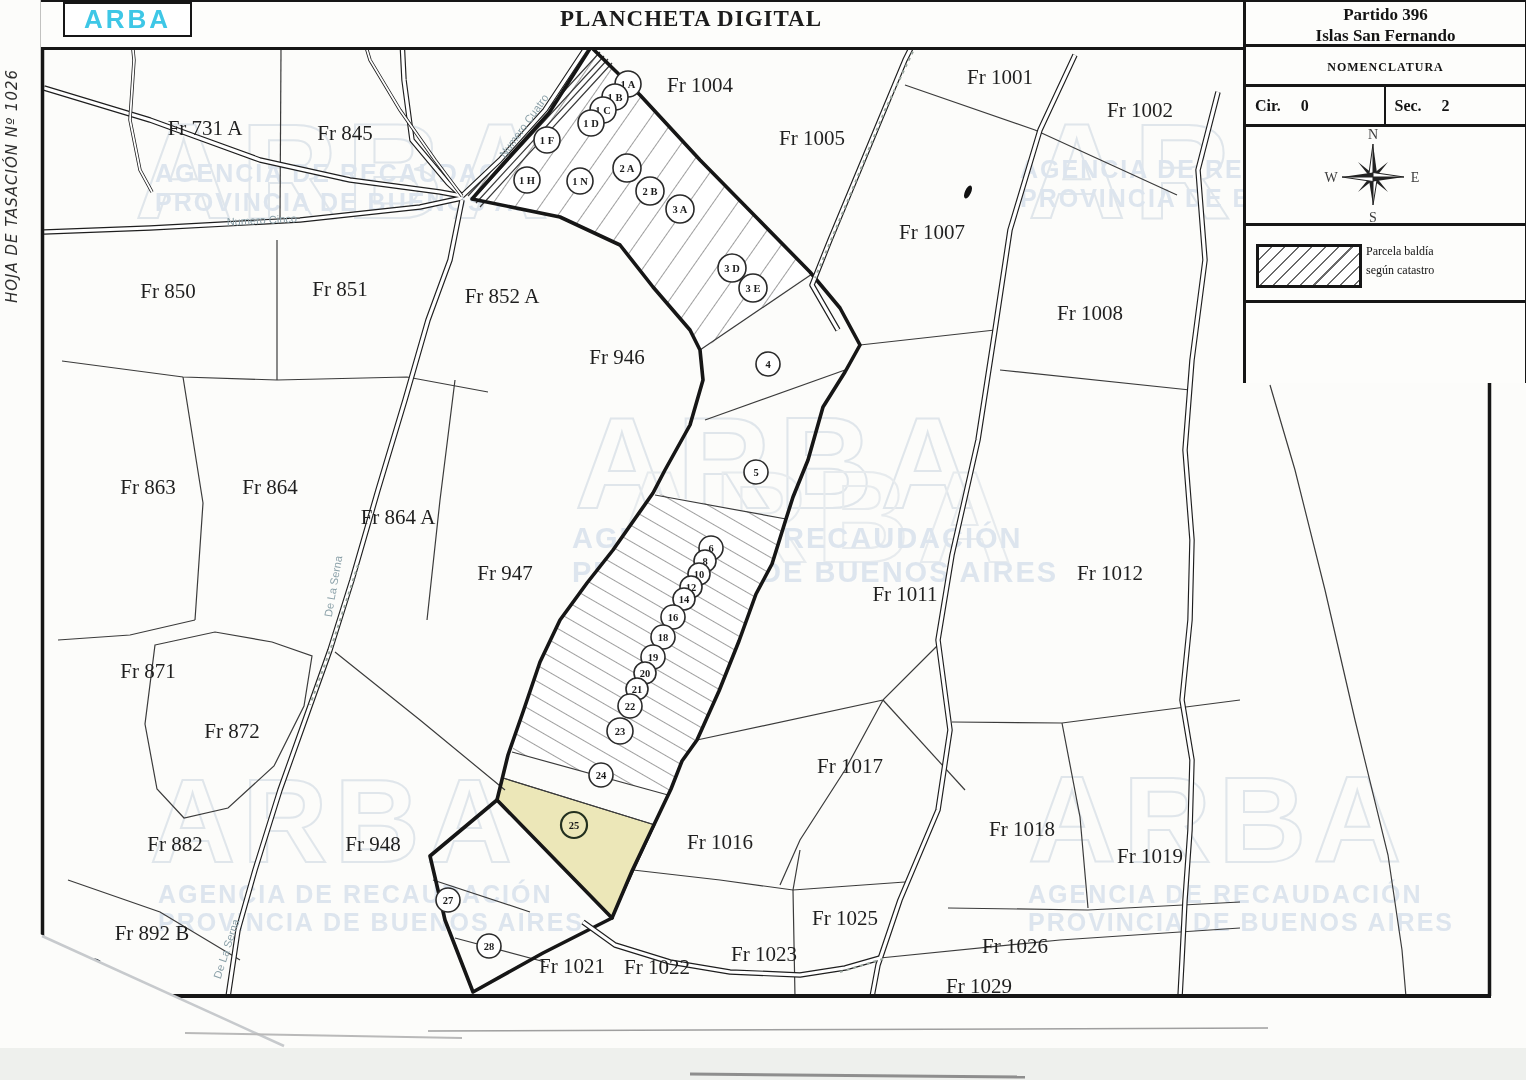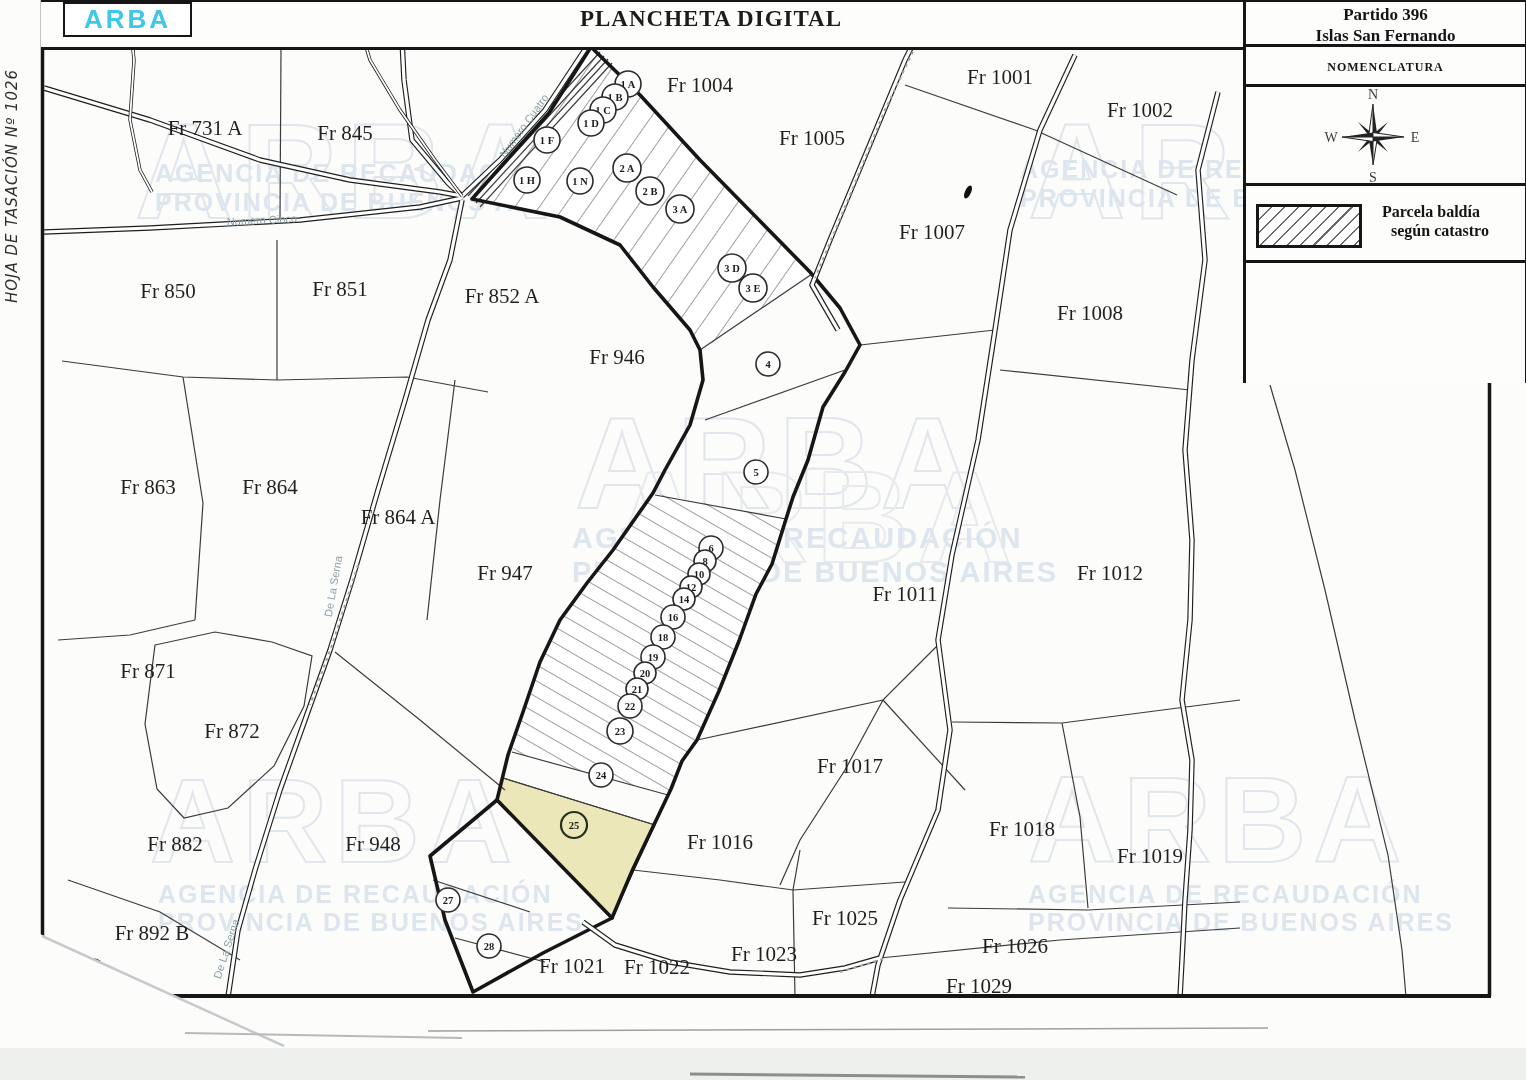--- a/index.html
+++ b/index.html
@@ -5,39 +5,39 @@
   html,body{margin:0;padding:0;background:#e9eae7;}
   #page{position:relative;width:1526px;height:1080px;background:#fcfcfa;overflow:hidden;
         font-family:"Liberation Serif",serif;}
   svg text{user-select:none;}
   
   #topband{position:absolute;left:41px;top:0;width:1202px;height:45px;background:#fdfdfb;
            border-top:2px solid #161616;border-bottom:3px solid #161616;z-index:5;}
   #logobox{position:absolute;left:22px;top:0;width:125px;height:31px;border:2px solid #161616;
            text-align:center;line-height:31px;font-family:"Liberation Sans",sans-serif;
            font-weight:bold;font-size:26px;letter-spacing:3px;color:#3ec7e6;background:#fff;}
-  #ptitle{position:absolute;left:460px;top:4px;width:420px;text-align:center;
+  #ptitle{position:absolute;left:440px;top:4px;width:420px;text-align:center;
           font-weight:bold;font-size:23px;letter-spacing:1px;color:#1c1c1c;}
   
   #panel{position:absolute;left:1243px;top:0;width:285px;height:383px;background:#fdfdfb;
          border-left:3px solid #161616;border-right:3px solid #161616;border-top:2px solid #161616;
          box-sizing:border-box;z-index:5;color:#141414;}
   .pbox{border-bottom:3px solid #161616;box-sizing:border-box;}
   #partido{height:45px;text-align:center;font-weight:bold;font-size:17px;line-height:21px;padding-top:2px;}
   #nomhead{height:40px;text-align:center;font-weight:bold;font-size:12px;letter-spacing:1px;line-height:40px;}
   .frow{height:40px;display:flex;}
   .fcell{flex:0 0 50%;box-sizing:border-box;font-weight:bold;font-size:16px;line-height:38px;
          padding-left:9px;}
   .fcell:first-child{border-right:2.5px solid #161616;}
   .fval{margin-left:20px;}
   #compassbox{height:99px;position:relative;}
   #legendbox{height:74px;position:relative;border-bottom:3px solid #161616;}
   #swatch{position:absolute;left:10px;top:18px;width:100px;height:38px;border:3px solid #161616;
           background:repeating-linear-gradient(135deg,#ffffff 0 8px,#6a6a6a 8px 9.5px);}
-  .legtxt{position:absolute;left:136px;font-weight:bold;font-size:16px;line-height:19px;}
+  .legtxt{position:absolute;left:120px;font-weight:normal;font-size:12px;line-height:19px;}
   
   #sidenote{position:absolute;left:-146px;top:175px;width:320px;height:22px;text-align:center;
             transform:rotate(-90deg);font-family:"DejaVu Sans",sans-serif;font-style:italic;
             font-size:15px;letter-spacing:1px;color:#2e2e2e;z-index:6;}
   #mapsvg{position:absolute;left:0;top:0;z-index:1;}
 </style>
 </head>
 <body>
 
 <div id="page">
@@ -352,20 +352,24 @@
   <div id="logobox">ARBA</div>
   <div id="ptitle">PLANCHETA DIGITAL</div>
 </div>
 
 <div id="panel">
   <div id="partido" class="pbox">
     <div>Partido 396</div>
     <div>Islas San Fernando</div>
   </div>
   <div id="nomhead" class="pbox">NOMENCLATURA</div>
+  <div class="frow pbox">
+    <div class="fcell"><span>Cir.</span><span class="fval">0</span></div>
+    <div class="fcell"><span>Sec.</span><span class="fval">2</span></div>
+  </div>
   <div id="compassbox" class="pbox">
     <svg width="246" height="96" viewBox="0 0 246 96">
       <g transform="translate(127,50)">
         <polygon points="0,-3 15,-15 3,0" fill="#222"></polygon>
         <polygon points="0,-3 -15,-15 -3,0" fill="#222"></polygon>
         <polygon points="0,3 15,15 3,0" fill="#222"></polygon>
         <polygon points="0,3 -15,15 -3,0" fill="#222"></polygon>
         <polygon points="0,-33 4.5,0 0,0" fill="#222"></polygon>
         <polygon points="0,-33 -4.5,0 0,0" fill="#fff" stroke="#222" stroke-width="1"></polygon>
         <polygon points="0,28 4.5,0 0,0" fill="#fff" stroke="#222" stroke-width="1"></polygon>
@@ -379,19 +383,19 @@
           <text x="0" y="45">S</text>
           <text x="42" y="5">E</text>
           <text x="-42" y="5">W</text>
         </g>
       </g>
     </svg>
   </div>
   <div id="legendbox">
     <div id="swatch"></div>
     <div class="legtxt" style="top:16px;">Parcela baldía</div>
-    <div class="legtxt" style="top:35px;margin-left:9px;">según catastro</div>
+    <div class="legtxt" style="top:35px;">según catastro</div>
   </div>
 </div>
 
 <div id="sidenote">HOJA DE TASACIÓN Nº 1026</div>
 
 </div>
 
 </body></html>

